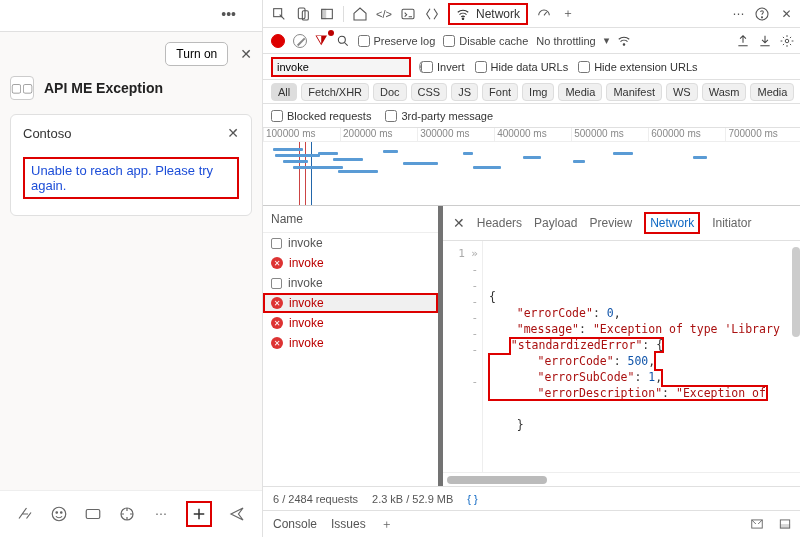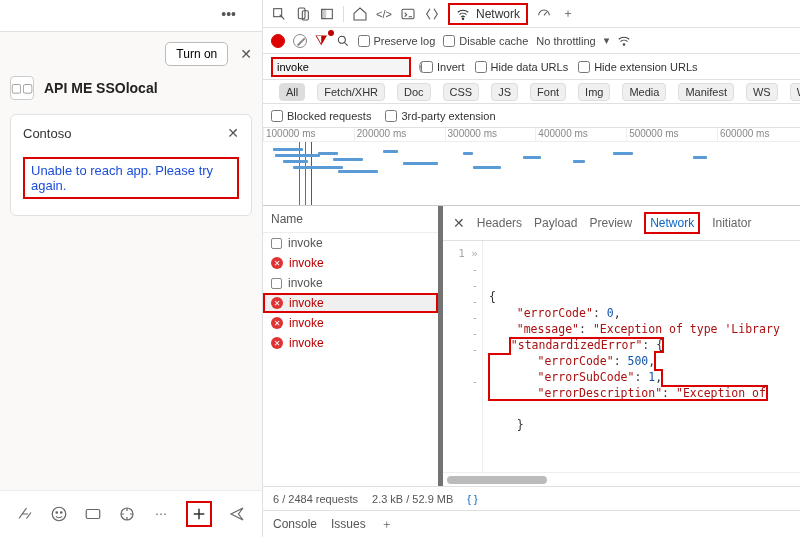--- a/index.html
+++ b/index.html
@@ -238,21 +238,20 @@
   padding: 0 8px;
   border-bottom: 1px solid #e0e0e0;
   font-size: 11px;
 }
 .chip {
   padding: 2px 6px;
   border-radius: 4px;
   color: #333;
   background: #f0f0f0;
   border: 1px solid #ddd;
-  margin-left: 8px;
 }
 .chip.active { background: #ddd; }
 
 
 .dt-row5 {
   height: 24px;
   display:flex;
   align-items:center;
   gap:14px;
   padding:0 8px;
@@ -436,21 +435,21 @@
 <div class="left-panel">
   <div class="left-header">
     <span class="dots-btn ic">•••</span>
   </div>
   <div class="turn-on-row">
     <button class="turn-on-btn">Turn on</button>
     <span class="close-x">✕</span>
   </div>
   <div class="app-title-row">
     <div class="app-icon">▢▢</div>
-    <div class="app-title">API ME SSOlocal</div>
+    <div class="app-title">API ME Exception</div>
   </div>
   <div class="message-card">
     <div class="card-header">
       <span>Contoso</span>
       <span class="close-x">✕</span>
     </div>
     <div class="card-body">
       <span class="error-msg">Unable to reach app. Please try again.</span>
     </div>
   </div>
@@ -637,21 +636,21 @@
     <span class="chip">Media</span>
   </div>
 
   <div class="dt-row5">
     <label class="chk">
         <input type="checkbox" style="">
         <span>Blocked requests</span>
       </label>
     <label class="chk">
         <input type="checkbox" style="">
-        <span>3rd-party extension</span>
+        <span>3rd-party message</span>
       </label>
   </div>
 
   <div class="ruler">
     <span>100000 ms</span>
       <span>200000 ms</span>
       <span>300000 ms</span>
       <span>400000 ms</span>
       <span>500000 ms</span>
       <span>600000 ms</span>

